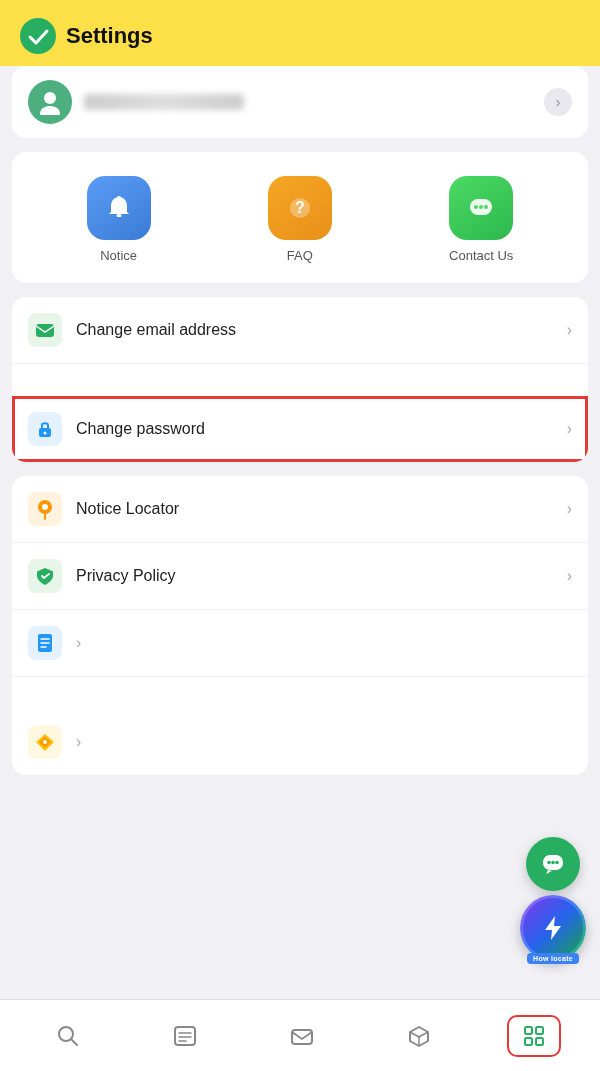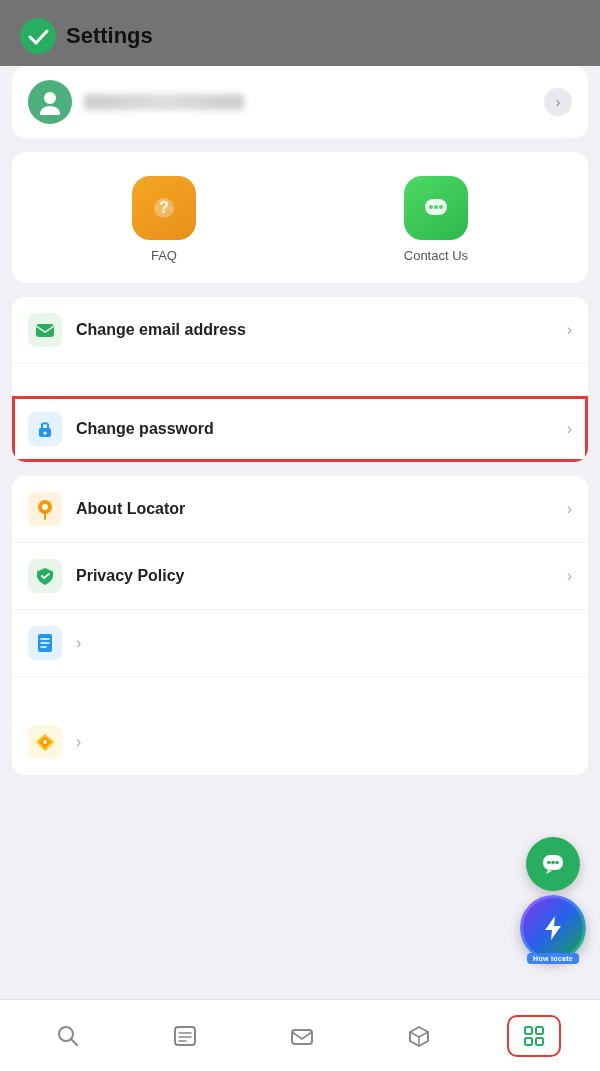--- a/index.html
+++ b/index.html
@@ -7,21 +7,21 @@
       width: 600px;
       min-height: 1071px;
       background: #f0f0f5;
       font-family: -apple-system, BlinkMacSystemFont, 'Helvetica Neue', Arial, sans-serif;
       position: relative;
       overflow-x: hidden;
     }
 
     
     .header {
-      background: #737373;
+      background: #fde047;
       padding: 18px 12px 12px 20px;
       display: flex;
       align-items: center;
       gap: 10px;
     }
     .header-logo {
       width: 36px;
       height: 36px;
     }
     .header-title {
@@ -127,21 +127,20 @@
       border-radius: 8px;
       display: flex;
       align-items: center;
       justify-content: center;
       flex-shrink: 0;
     }
     .menu-label {
       flex: 1;
       font-size: 16px;
       color: #222;
-      font-weight: bold;
     }
     .menu-chevron {
       color: #aaa;
       font-size: 16px;
     }
 
     
     .menu-item-highlighted {
       outline: 3px solid #e53935;
       outline-offset: -3px;
@@ -259,20 +258,30 @@
     </div>
     <div class="profile-blurred"></div>
   </div>
   <div class="profile-chevron">
     <span>›</span>
   </div>
 </div>
 
 <div class="quick-card">
 
+  <div class="quick-item">
+    <div class="quick-icon quick-icon-notice">
+      <svg width="34" height="34" viewBox="0 0 34 34">
+        <path d="M17 6 C12 6 9 10 9 15 L9 21 L7 23 L27 23 L25 21 L25 15 C25 10 22 6 17 6Z" fill="white"></path>
+        <rect x="14.5" y="23" width="5" height="3" rx="1.5" fill="white"></rect>
+        <circle cx="17" cy="7" r="2" fill="white"></circle>
+      </svg>
+    </div>
+    <span class="quick-label">Notice</span>
+  </div>
 
   <div class="quick-item">
     <div class="quick-icon quick-icon-faq">
       <svg width="34" height="34" viewBox="0 0 34 34">
         <circle cx="17" cy="17" r="12" fill="none"></circle>
         <circle cx="17" cy="17" r="10" fill="white" fill-opacity="0.3"></circle>
         <text x="17" y="22" text-anchor="middle" fill="white" font-size="16" font-weight="700">?</text>
       </svg>
     </div>
     <span class="quick-label">FAQ</span>
@@ -320,21 +329,21 @@
 <div class="section-card section-card-info">
 
   <div class="menu-item">
     <div class="menu-icon-wrap" style="background:#fff3e0;">
       <svg width="22" height="22" viewBox="0 0 22 22">
         <circle cx="11" cy="9" r="7" fill="#ff9800"></circle>
         <circle cx="11" cy="9" r="3" fill="white"></circle>
         <path d="M11 16 L11 21" stroke="#ff9800" stroke-width="2" stroke-linecap="round"></path>
       </svg>
     </div>
-    <span class="menu-label">About Locator</span>
+    <span class="menu-label">Notice Locator</span>
     <span class="menu-chevron">›</span>
   </div>
 
   <div class="menu-item">
     <div class="menu-icon-wrap" style="background:#e8f5e9;">
       <svg width="22" height="22" viewBox="0 0 22 22">
         <path d="M11 3 L19 6.5 L19 11 C19 16 11 20 11 20 C11 20 3 16 3 11 L3 6.5 Z" fill="#27ae60"></path>
         <polyline points="8,11 10,13 15,9" fill="none" stroke="white" stroke-width="1.8" stroke-linecap="round" stroke-linejoin="round"></polyline>
       </svg>
     </div>

